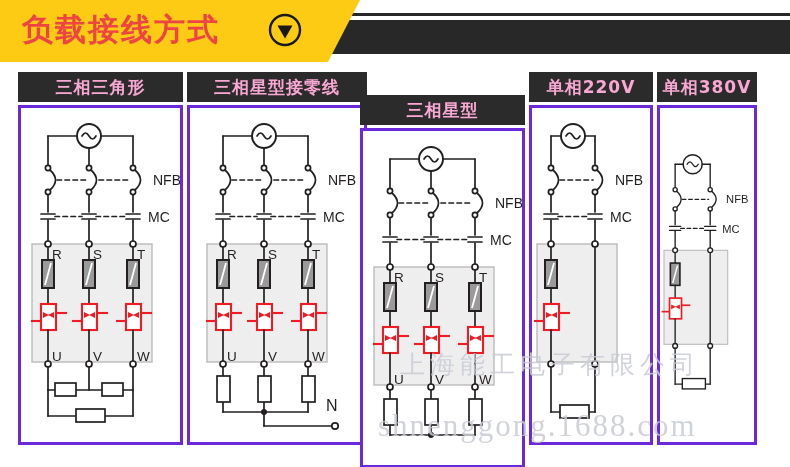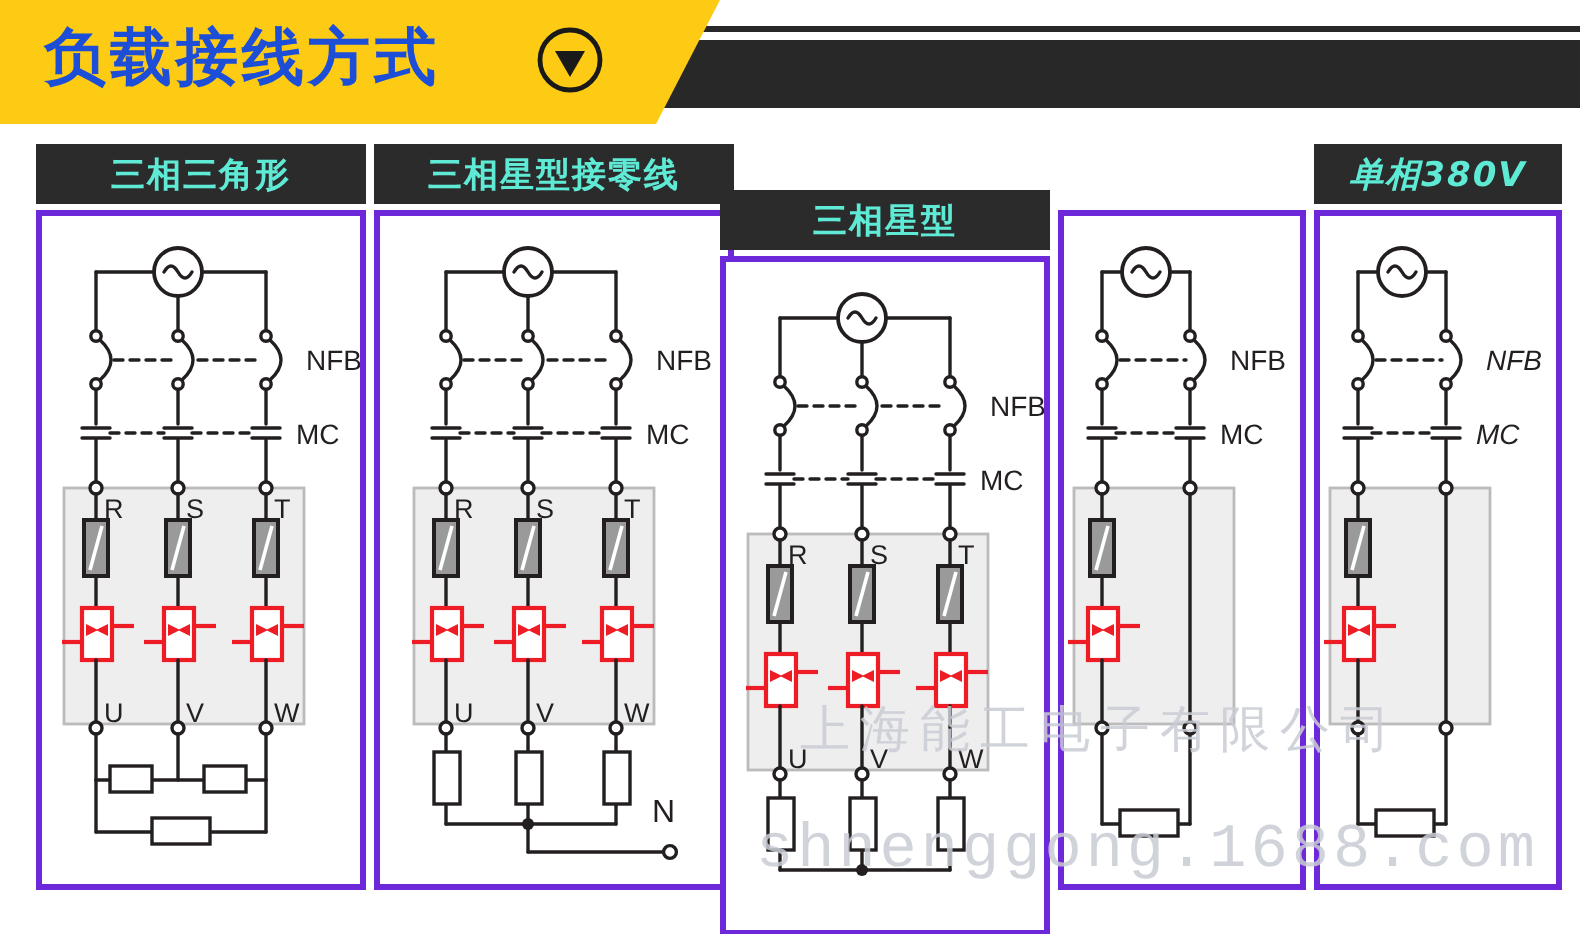--- a/index.html
+++ b/index.html
@@ -22,36 +22,36 @@
     position: absolute; left: 138px; top: 13px; width: 652px; height: 3px;
     background: #282828;
   }
   .hdr-yellow {
     position: absolute; left: 0; top: 0; width: 360px; height: 62px;
     background: #fdcb14;
     clip-path: polygon(0 0, 360px 0, 328px 62px, 0 62px);
   }
   .hdr-title {
     position: absolute; left: 22px; top: 7px;
-    font-size: 31px; font-weight: bold; color: #1d4ed8;
+    font-size: 31px; font-weight: bold; color: #ef4444;
     letter-spacing: 2px; line-height: 44px;
     white-space: nowrap;
     font-family: "DejaVu Sans", "Liberation Sans", sans-serif;
   }
   .hdr-arrow-icon {
     position: absolute; left: 268px; top: 13px; width: 34px; height: 34px;
   }
 
   
   .panels { position: absolute; left: 0; top: 72px; width: 790px; height: 385px; }
   .panel { position: absolute; top: 0; height: 378px; }
   .panel-head {
     position: absolute; left: 0; top: 0; width: 100%; height: 30px;
     background: #2b2b2b;
-    color: #5eead4;
+    color: #f9a8d4;
     display: flex; align-items: center; justify-content: center;
     font-size: 17px; font-weight: bold; letter-spacing: 1px;
     white-space: nowrap;
     font-family: "DejaVu Sans", "Liberation Sans", sans-serif;
   }
   .panel-body {
     position: absolute; left: 0; top: 33px; width: 100%; height: 340px;
     background: #ffffff;
     border: 3px solid #6d28d9;
   }
@@ -61,21 +61,21 @@
   .wm { position: absolute; pointer-events: none; color: #c9ccd4; white-space: nowrap; }
   .wm-cn {
     left: 400px; top: 348px;
     font-size: 25px; letter-spacing: 5px;
     font-family: "DejaVu Sans", "Liberation Sans", sans-serif;
     opacity: .85;
   }
   .wm-en {
     left: 378px; top: 408px;
     font-size: 31px; letter-spacing: 2px;
-    font-family: Liberation Mono, monospace;
+    font-family: Liberation Serif, serif;
     opacity: .85;
   }
 </style>
 </head>
 <body>
 
 <div id="root">
 
   <div class="hdr">
     <div class="hdr-thin-line"></div>
@@ -508,20 +508,21 @@
             <text x="116" y="151" font-size="13.5">T</text>
             <text x="31" y="253" font-size="13.5">U</text>
             <text x="72" y="253" font-size="13.5">V</text>
             <text x="116" y="253" font-size="13.5">W</text>
           </g>
         </svg>
       </div>
     </div>
 
     <div class="panel" style="left:529px; width:124px;">
+      <div class="panel-head">单相220V</div>
       <div class="panel-body">
         <svg class="panel-svg" viewBox="0 0 118 334">
           <g stroke="#231f20" stroke-width="1.7" fill="none" stroke-linecap="round">
             <g>
               <circle cx="41" cy="28" r="12" fill="#fff" stroke-width="1.9"></circle>
               <path d="M34 28 q3.5 -6 7 0 q3.5 6 7 0"></path>
               <line x1="19" y1="28" x2="29" y2="28"></line>
               <line x1="53" y1="28" x2="63" y2="28"></line>
             </g>
             <line x1="19" y1="28" x2="19" y2="58"></line>
@@ -587,21 +588,21 @@
           </g>
 
           <g fill="#231f20" font-family="Liberation Sans, sans-serif" font-size="14">
             <text x="83" y="77">NFB</text>
             <text x="78" y="114">MC</text>
           </g>
         </svg>
       </div>
     </div>
 
-    <div class="panel" style="left:657px; width:124px;font-style:italic;">
+    <div class="panel" style="left:657px; width:100px;">
       <div class="panel-head">单相380V</div>
       <div class="panel-body">
         <svg class="panel-svg" viewBox="0 0 118 334">
           <g stroke="#231f20" stroke-width="1.7" fill="none" stroke-linecap="round">
             <g>
               <circle cx="41" cy="28" r="12" fill="#fff" stroke-width="1.9"></circle>
               <path d="M34 28 q3.5 -6 7 0 q3.5 6 7 0"></path>
               <line x1="19" y1="28" x2="29" y2="28"></line>
               <line x1="53" y1="28" x2="63" y2="28"></line>
             </g>

